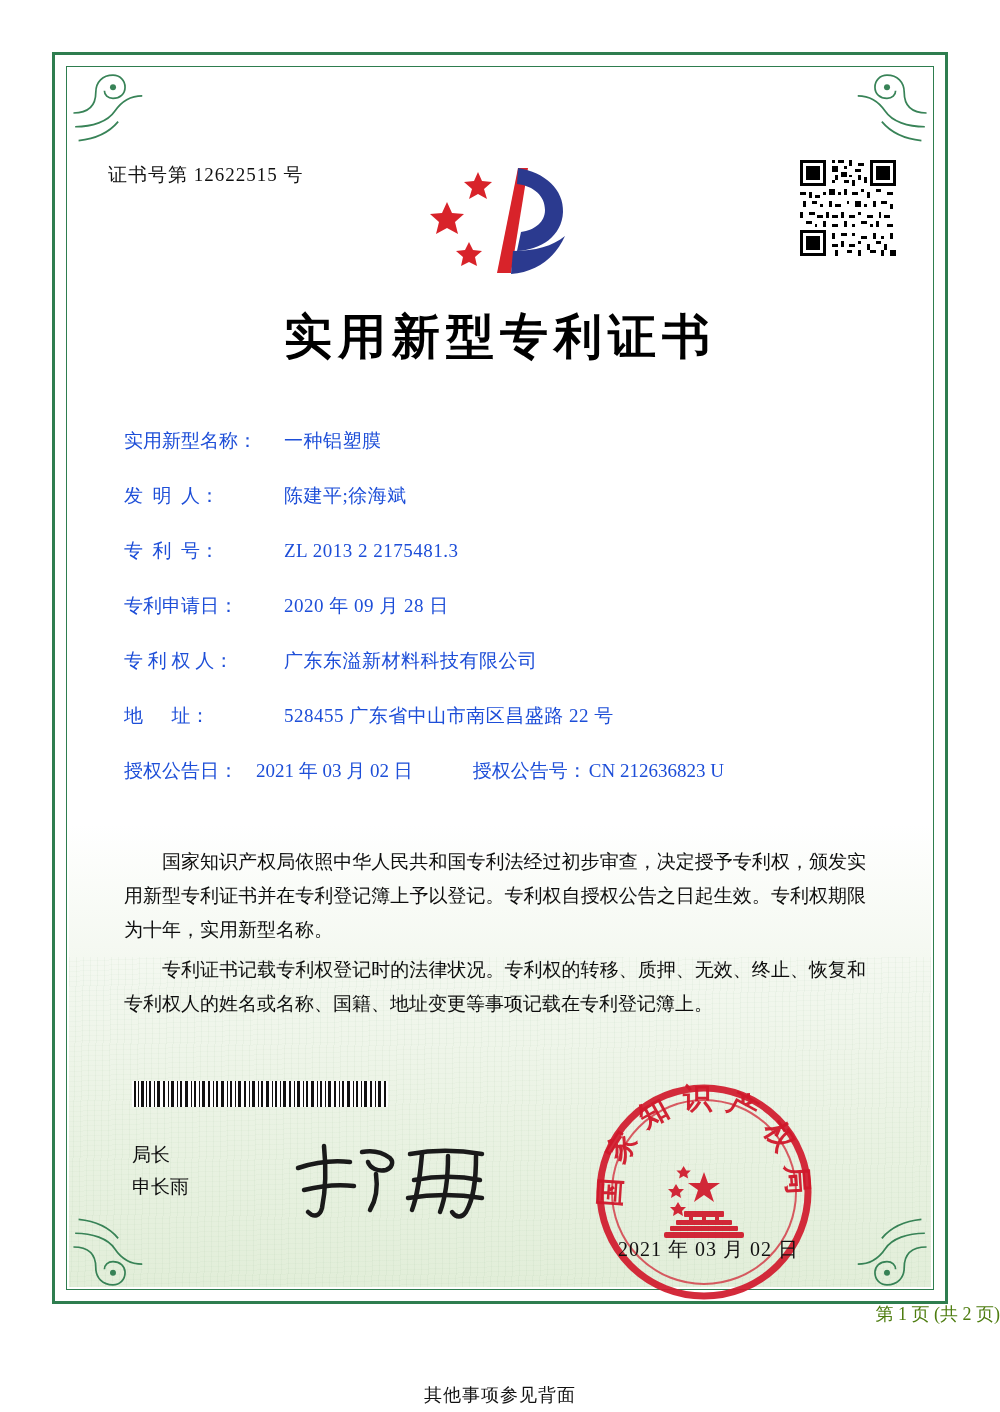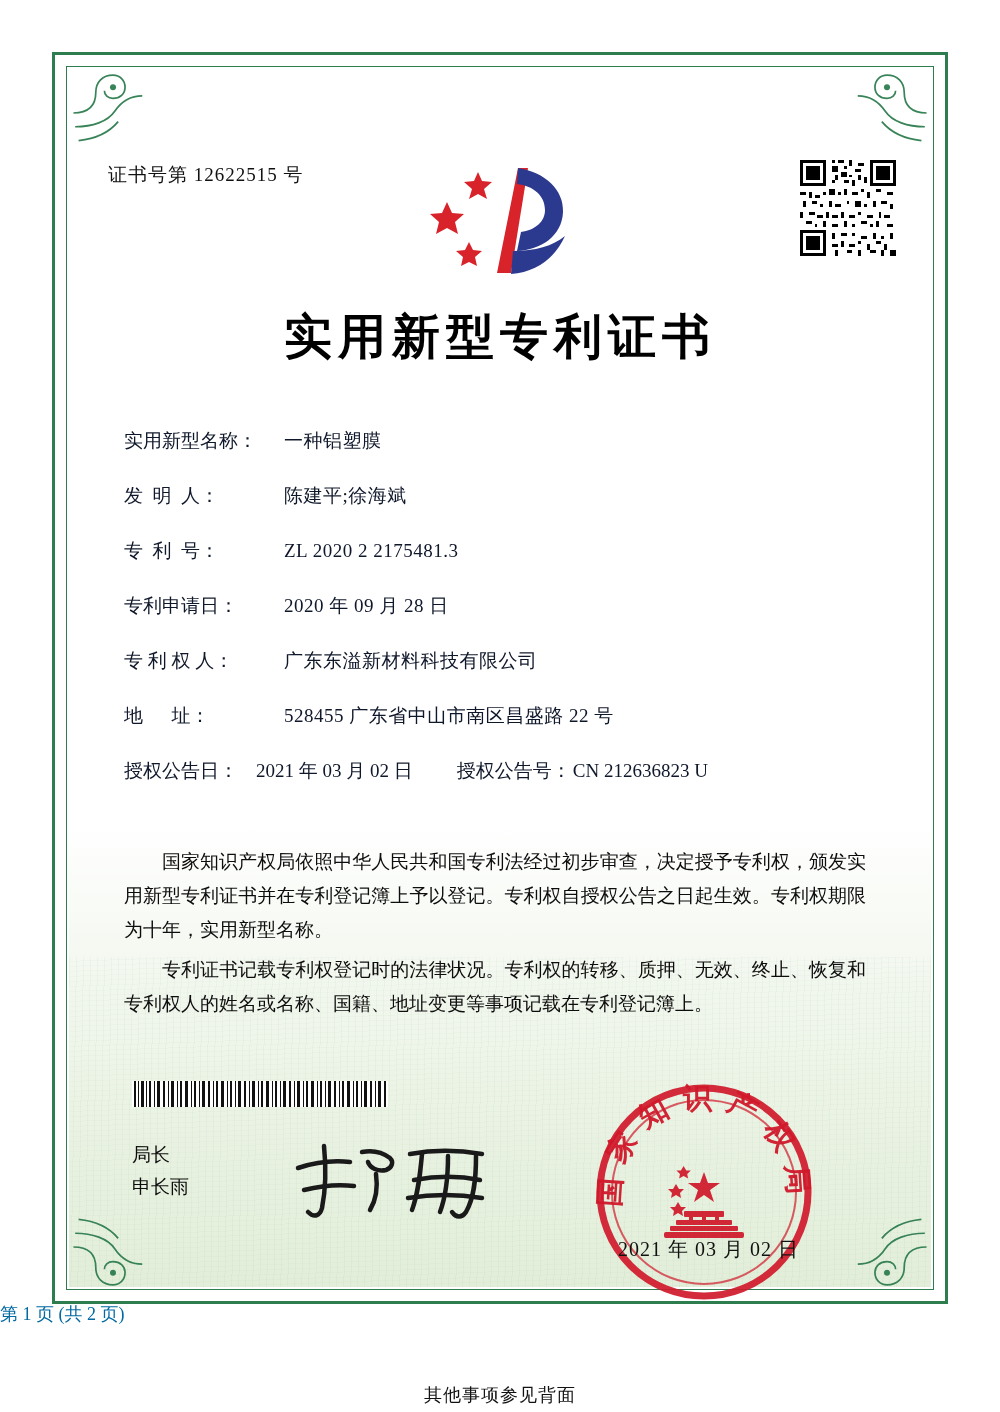--- a/index.html
+++ b/index.html
@@ -108,36 +108,36 @@
     position: absolute;
     left: 124px;
     top: 428px;
     width: 760px;
   }
   .field {
     display: flex;
     align-items: baseline;
     margin-bottom: 29px;
     font-size: 19px;
-    color: #0f172a;
+    color: #1d4ed8;
   }
   .field .lbl {
     width: 132px;
     flex: 0 0 132px;
     letter-spacing: 0px;
     white-space: pre;
   }
   .field .val {
     flex: 1 1 auto;
     letter-spacing: .5px;
     margin-left: 28px;
   }
   .field .lbl2 {
     flex: 0 0 auto;
-    margin-left: 44px;
+    margin-left: 60px;
     margin-right: 2px;
   }
   .field .val2 {
     flex: 0 0 auto;
   }
   
   .paras {
     position: absolute;
     left: 124px;
     top: 845px;
@@ -189,23 +189,23 @@
     top: 1236px;
     font-size: 20px;
     color: #111;
     letter-spacing: 1px;
   }
   
   .page-num {
     position: absolute;
     left: 0; right: 0;
     top: 1302px;
-    text-align: left;
+    text-align: right;
     font-size: 18px;
-    color: #0369a1;
+    color: #4d7c0f;
   }
   .foot-note {
     position: absolute;
     left: 0; right: 0;
     top: 1383px;
     text-align: center;
     font-size: 18px;
     color: #111;
     letter-spacing: 1px;
   }
@@ -375,21 +375,21 @@
       <span class="val">一种铝塑膜</span>
     </div>
 
     <div class="field">
       <span class="lbl">发  明  人：</span>
       <span class="val">陈建平;徐海斌</span>
     </div>
 
     <div class="field">
       <span class="lbl">专  利  号：</span>
-      <span class="val">ZL 2020 2 2175481.3</span>
+      <span class="val">ZL 2013 2 2175481.3</span>
     </div>
 
     <div class="field">
       <span class="lbl">专利申请日：</span>
       <span class="val">2020 年 09 月 28 日</span>
     </div>
 
     <div class="field">
       <span class="lbl">专 利 权 人：</span>
       <span class="val">广东东溢新材料科技有限公司</span>

